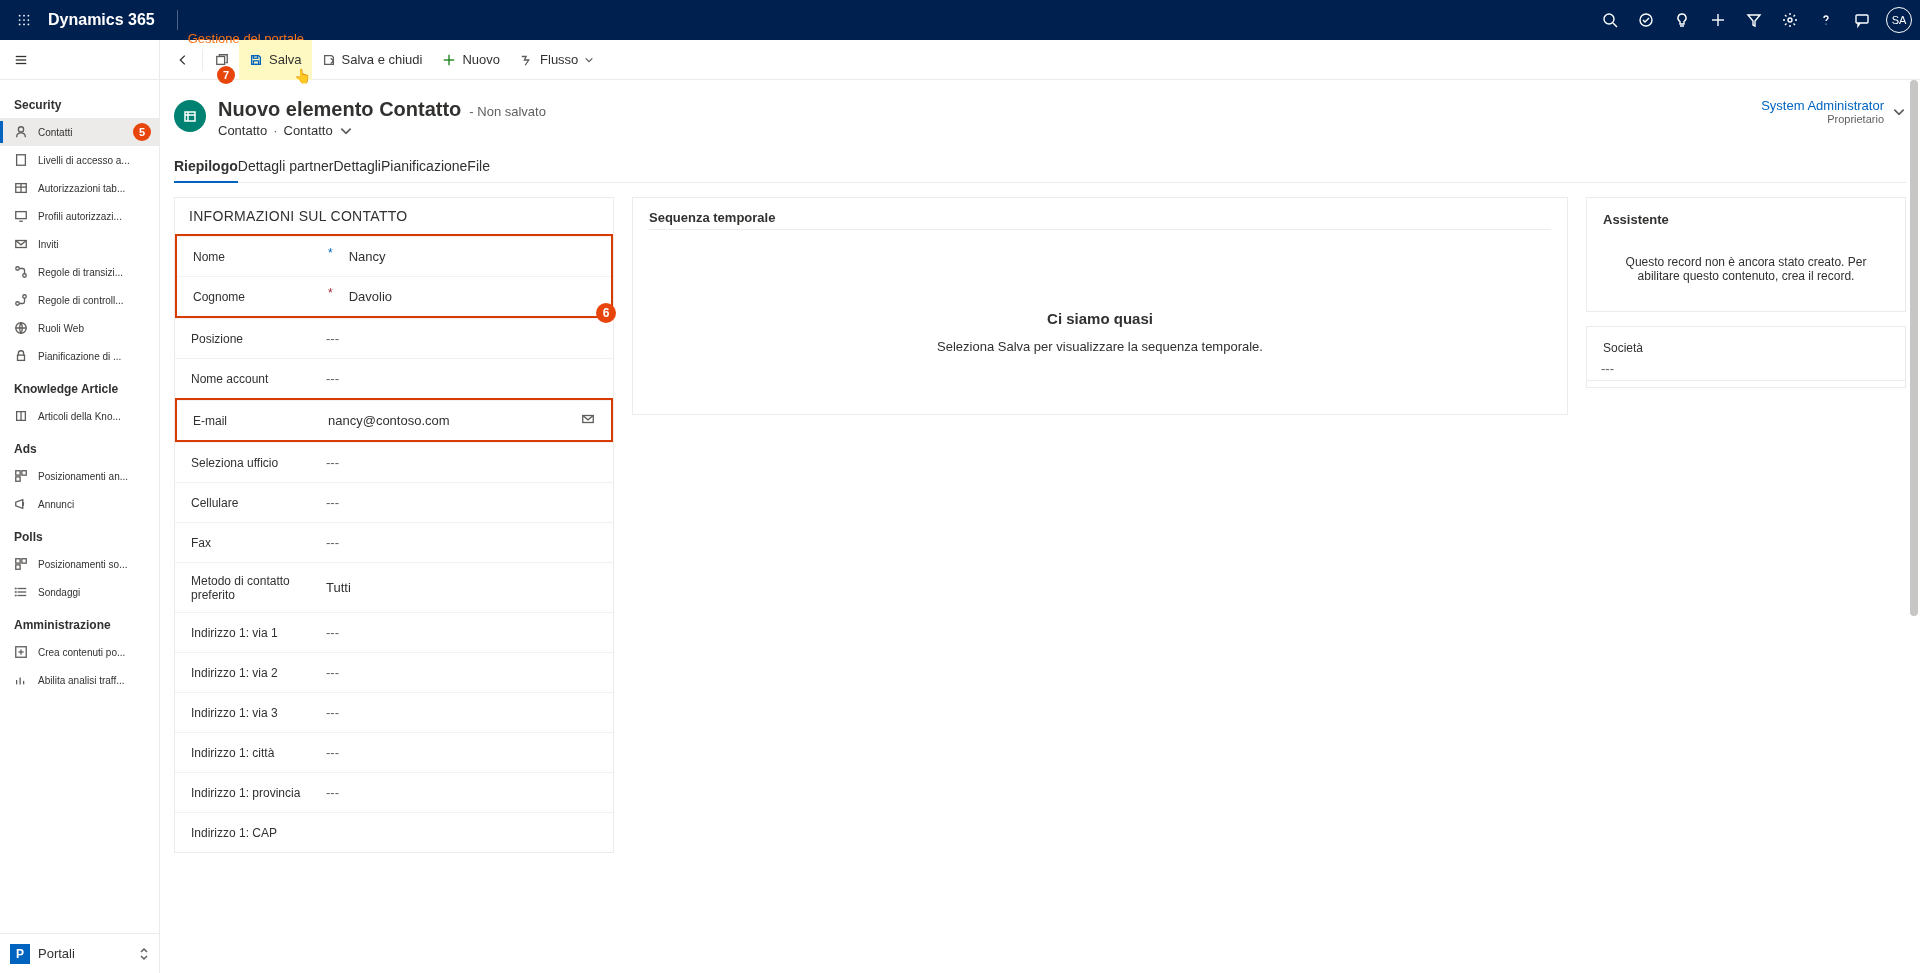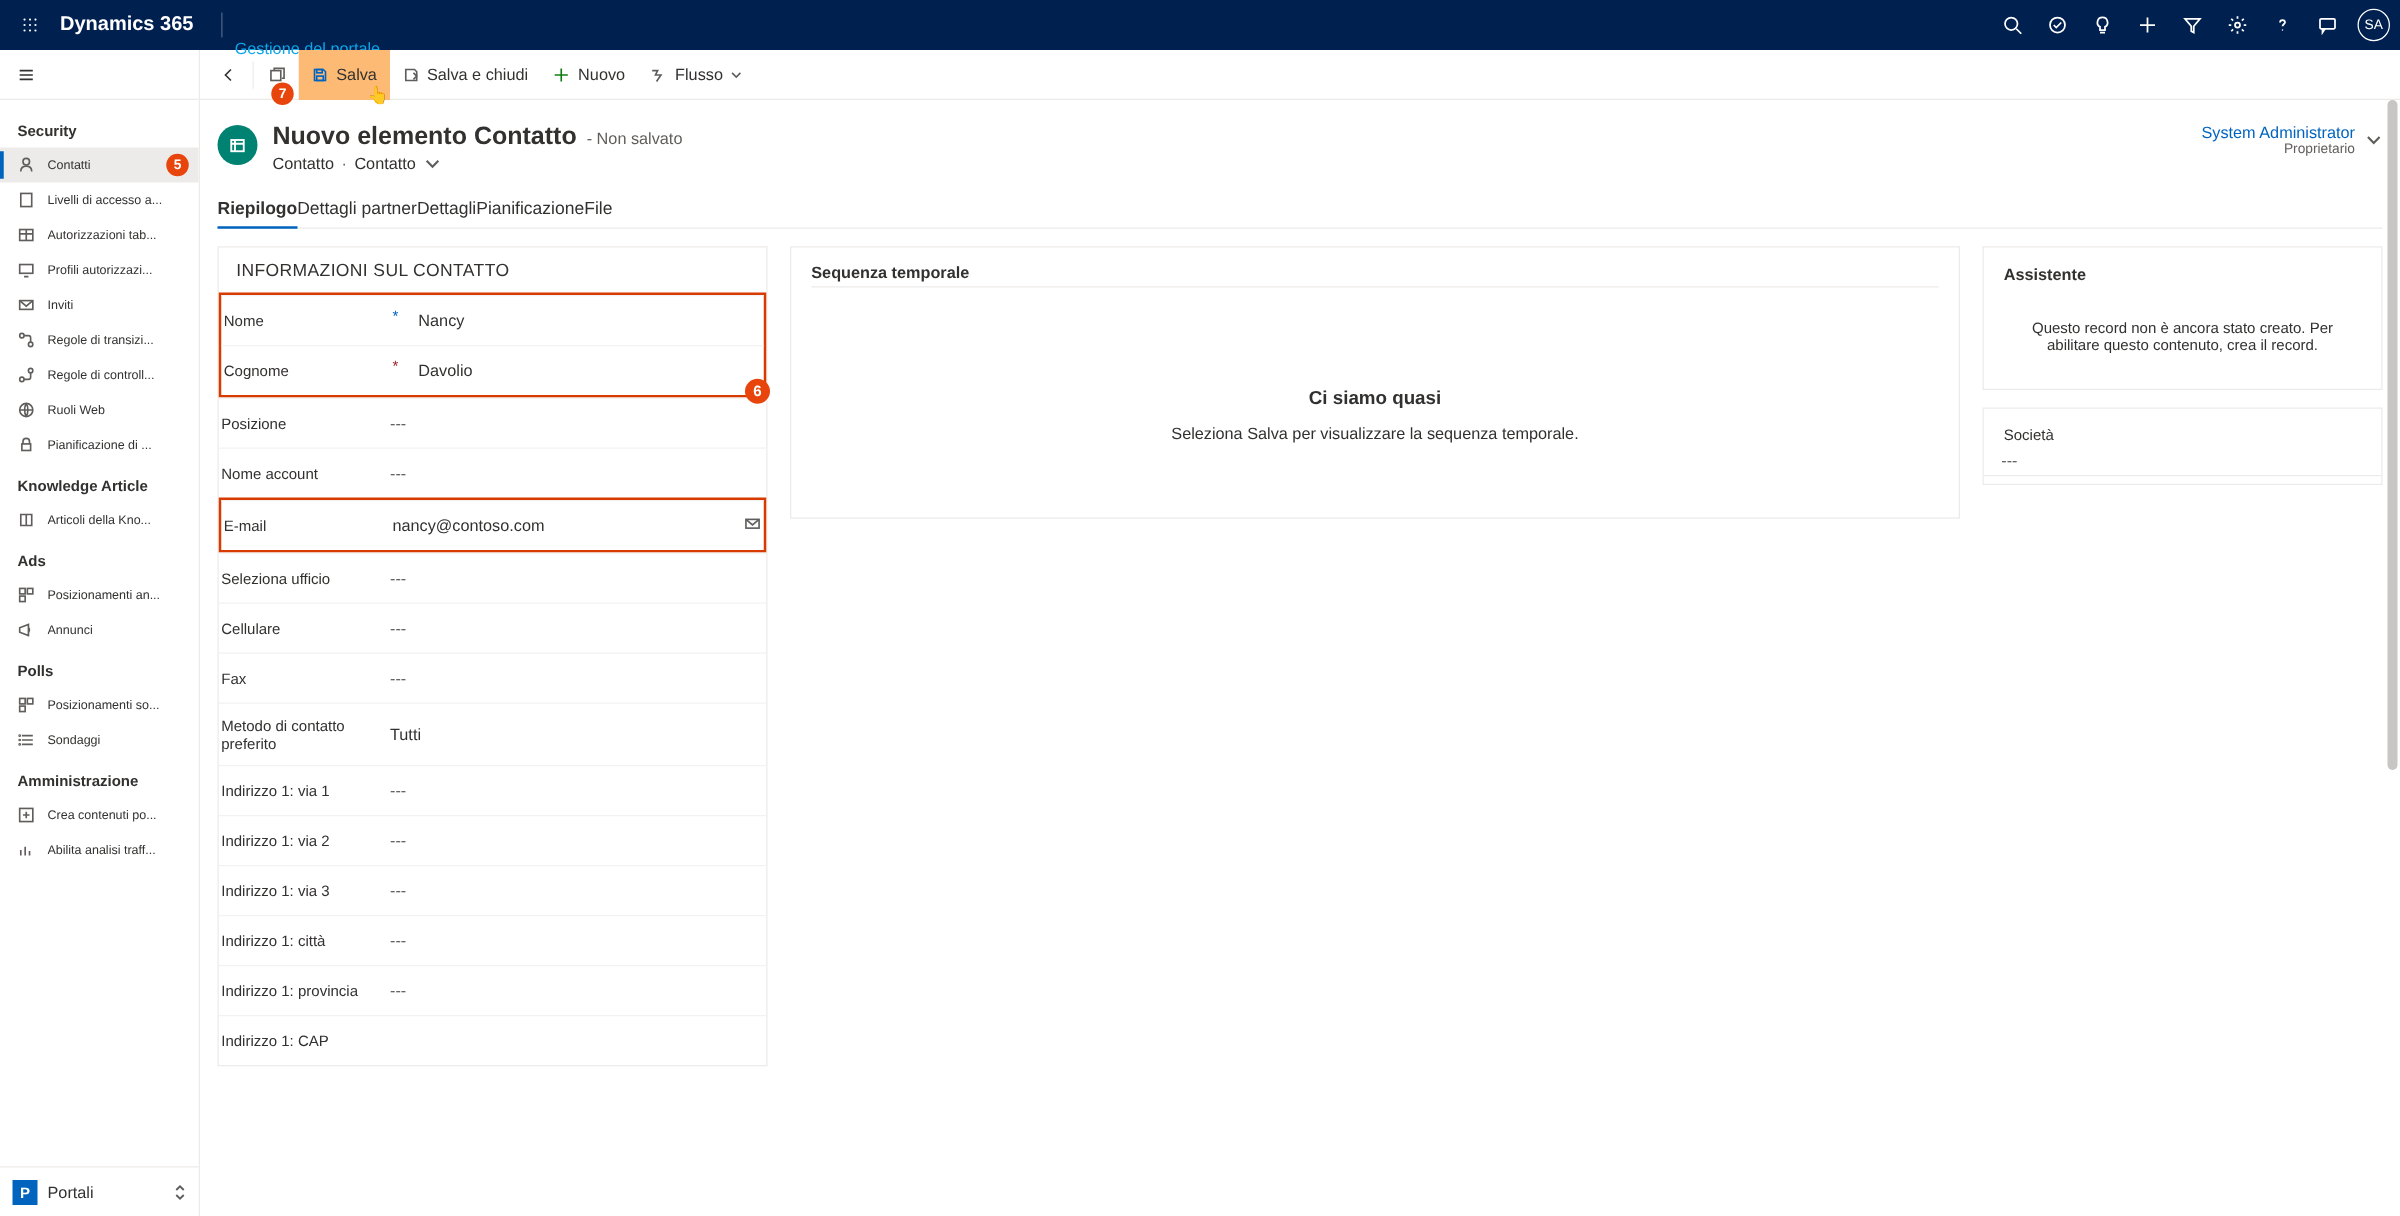--- a/index.html
+++ b/index.html
@@ -3,21 +3,21 @@
 <meta charset="utf-8">
 <style>
 * { margin: 0; padding: 0; box-sizing: border-box; font-family: 'Segoe UI', Tahoma, sans-serif; }
 body { font-size: 13px; color: #323130; overflow: hidden; }
 
 
 .top-header { height: 40px; background: #002050; color: #fff; display: flex; align-items: center; padding: 0 8px; }
 .waffle { width: 32px; height: 32px; display: flex; align-items: center; justify-content: center; cursor: pointer; }
 .brand { font-size: 16px; font-weight: 600; margin-left: 8px; margin-right: 12px; }
 .divider-v { width: 1px; height: 20px; background: rgba(255,255,255,0.3); margin: 0 10px; }
-.portal-mgmt { font-size: 13px; color: #0ea5e9; margin-top: 36px; }
+.portal-mgmt { font-size: 13px; color: #f97316; margin-top: 36px; }
 .top-header-right { margin-left: auto; display: flex; align-items: center; gap: 4px; }
 .hdr-icon { width: 32px; height: 32px; display:flex; align-items:center; justify-content:center; cursor:pointer; color:#fff; }
 .hdr-icon svg { width:16px; height:16px; stroke:#fff; fill:none; stroke-width:1.4; }
 .avatar-circle { width:26px; height:26px; border:1px solid #fff; border-radius:50%; display:flex; align-items:center; justify-content:center; font-size:11px; margin-left:4px; }
 
 
 .app-body { display:flex; height: calc(100vh - 40px); }
 
 
 .left-nav { width: 160px; border-right: 1px solid #edebe9; background:#fff; display:flex; flex-direction:column; }
@@ -33,21 +33,21 @@
 .nav-footer .p-badge { width:20px; height:20px; background:#0064BF; color:#fff; display:flex; align-items:center; justify-content:center; font-size:12px; font-weight:600; margin-right:8px; }
 .nav-footer .chev { margin-left:auto; display:flex; flex-direction:column; gap:1px; color:#605e5c;}
 .badge-num { width:18px; height:18px; border-radius:50%; background:#E8450C; color:#fff; font-size:11px; display:flex; align-items:center; justify-content:center; margin-left:4px; font-weight:600;}
 
 
 .main-area { flex:1; display:flex; flex-direction:column; overflow:hidden; }
 
 
 .cmd-bar { height: 40px; border-bottom:1px solid #edebe9; display:flex; align-items:center; padding: 0 6px; }
 .cmd-btn { height: 40px; padding: 0 10px; display:flex; align-items:center; gap:6px; font-size:13px; cursor:pointer; color:#323130; position:relative;}
-.cmd-btn.hover { background:#fdba74; }
+.cmd-btn.hover { background:#fef9c3; }
 .cmd-btn svg { width:14px; height:14px; }
 .cmd-sep { width:1px; height:22px; background:#edebe9; margin:0 2px;}
 .badge-7 { position:absolute; left:12px; bottom:-4px; width:18px; height:18px; border-radius:50%; background:#E8450C; color:#fff; font-size:11px; display:flex; align-items:center; justify-content:center; font-weight:600; z-index:5;}
 
 
 .page-content { flex:1; overflow-y:auto; padding: 8px 14px 20px 14px; position:relative;}
 .record-header { display:flex; align-items:flex-start; padding: 10px 0 2px 0; }
 .entity-icon { width:32px; height:32px; border-radius:50%; background:#008272; display:flex; align-items:center; justify-content:center; margin-right:12px; position:relative; top:2px;}
 .entity-icon svg { width:16px; height:16px; stroke:#fff; fill:none; stroke-width:1.5; }
 .rec-title-row { display:flex; align-items:baseline; gap:8px; flex-wrap:wrap;}
@@ -70,21 +70,21 @@
 
 .content-cols { display:flex; gap:18px; margin-top:14px; align-items:flex-start; }
 .col-left { width: 440px; }
 .col-mid { flex:1; }
 .col-right { width: 320px; }
 
 .section { border:1px solid #edebe9; background:#fff; }
 .section-title { font-size:14px; padding: 10px 14px; color:#323130; font-weight:400; }
 .section-title.upper { letter-spacing: .3px; }
 
-.field-row { display:flex; align-items:center; min-height:40px; padding: 0 2px; border-top:1px solid #f3f2f1; position:relative;}
+.field-row { display:flex; align-items:center; min-height:40px; padding: 0 16px; border-top:1px solid #f3f2f1; position:relative;}
 .field-row:first-of-type { border-top:1px solid #f3f2f1; }
 .field-label { width: 130px; font-size:12px; color:#323130; }
 .field-value { font-size:13px; color:#323130; }
 .field-placeholder { color:#605e5c; }
 .req-star { color:#A4262C; font-size:12px; margin-right:16px; position:relative; top:-4px; }
 .req-star.blue { color:#0064BF;}
 .label-req-wrap { width:135px; display:flex; align-items:flex-start; }
 
 
 .annot { border:2px solid #D83B01; position:relative; }

